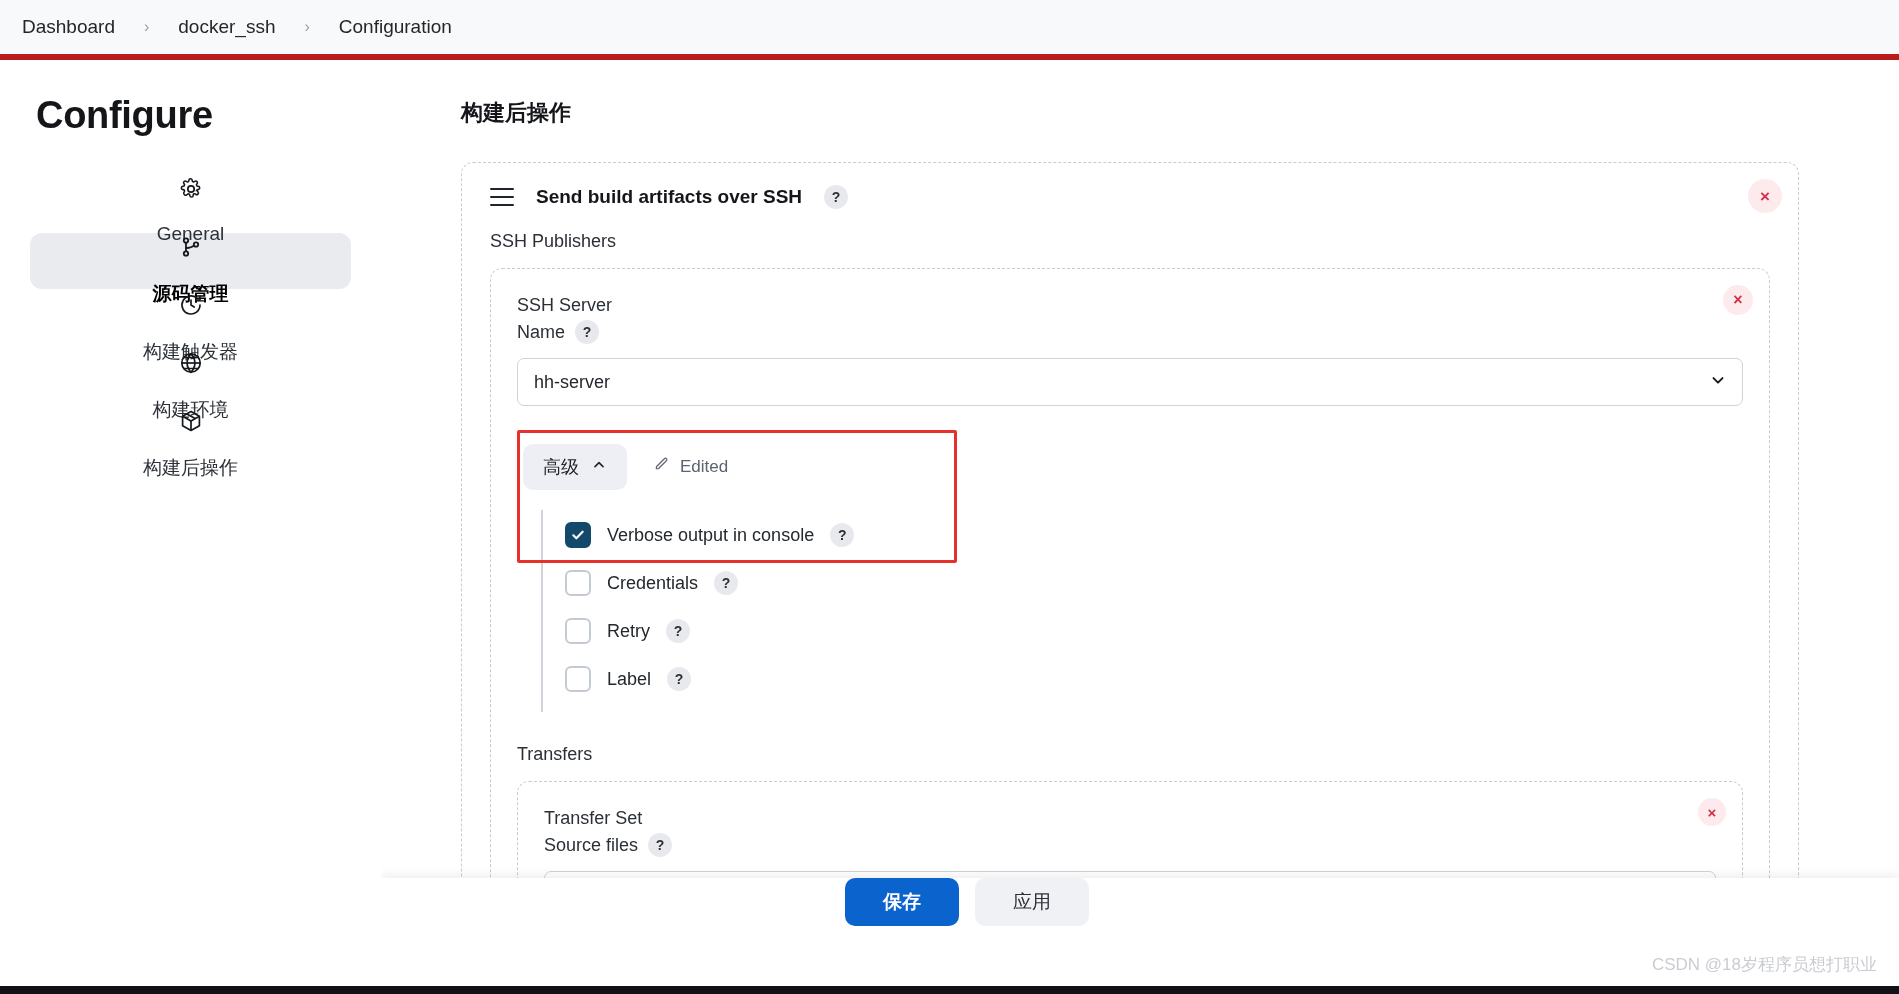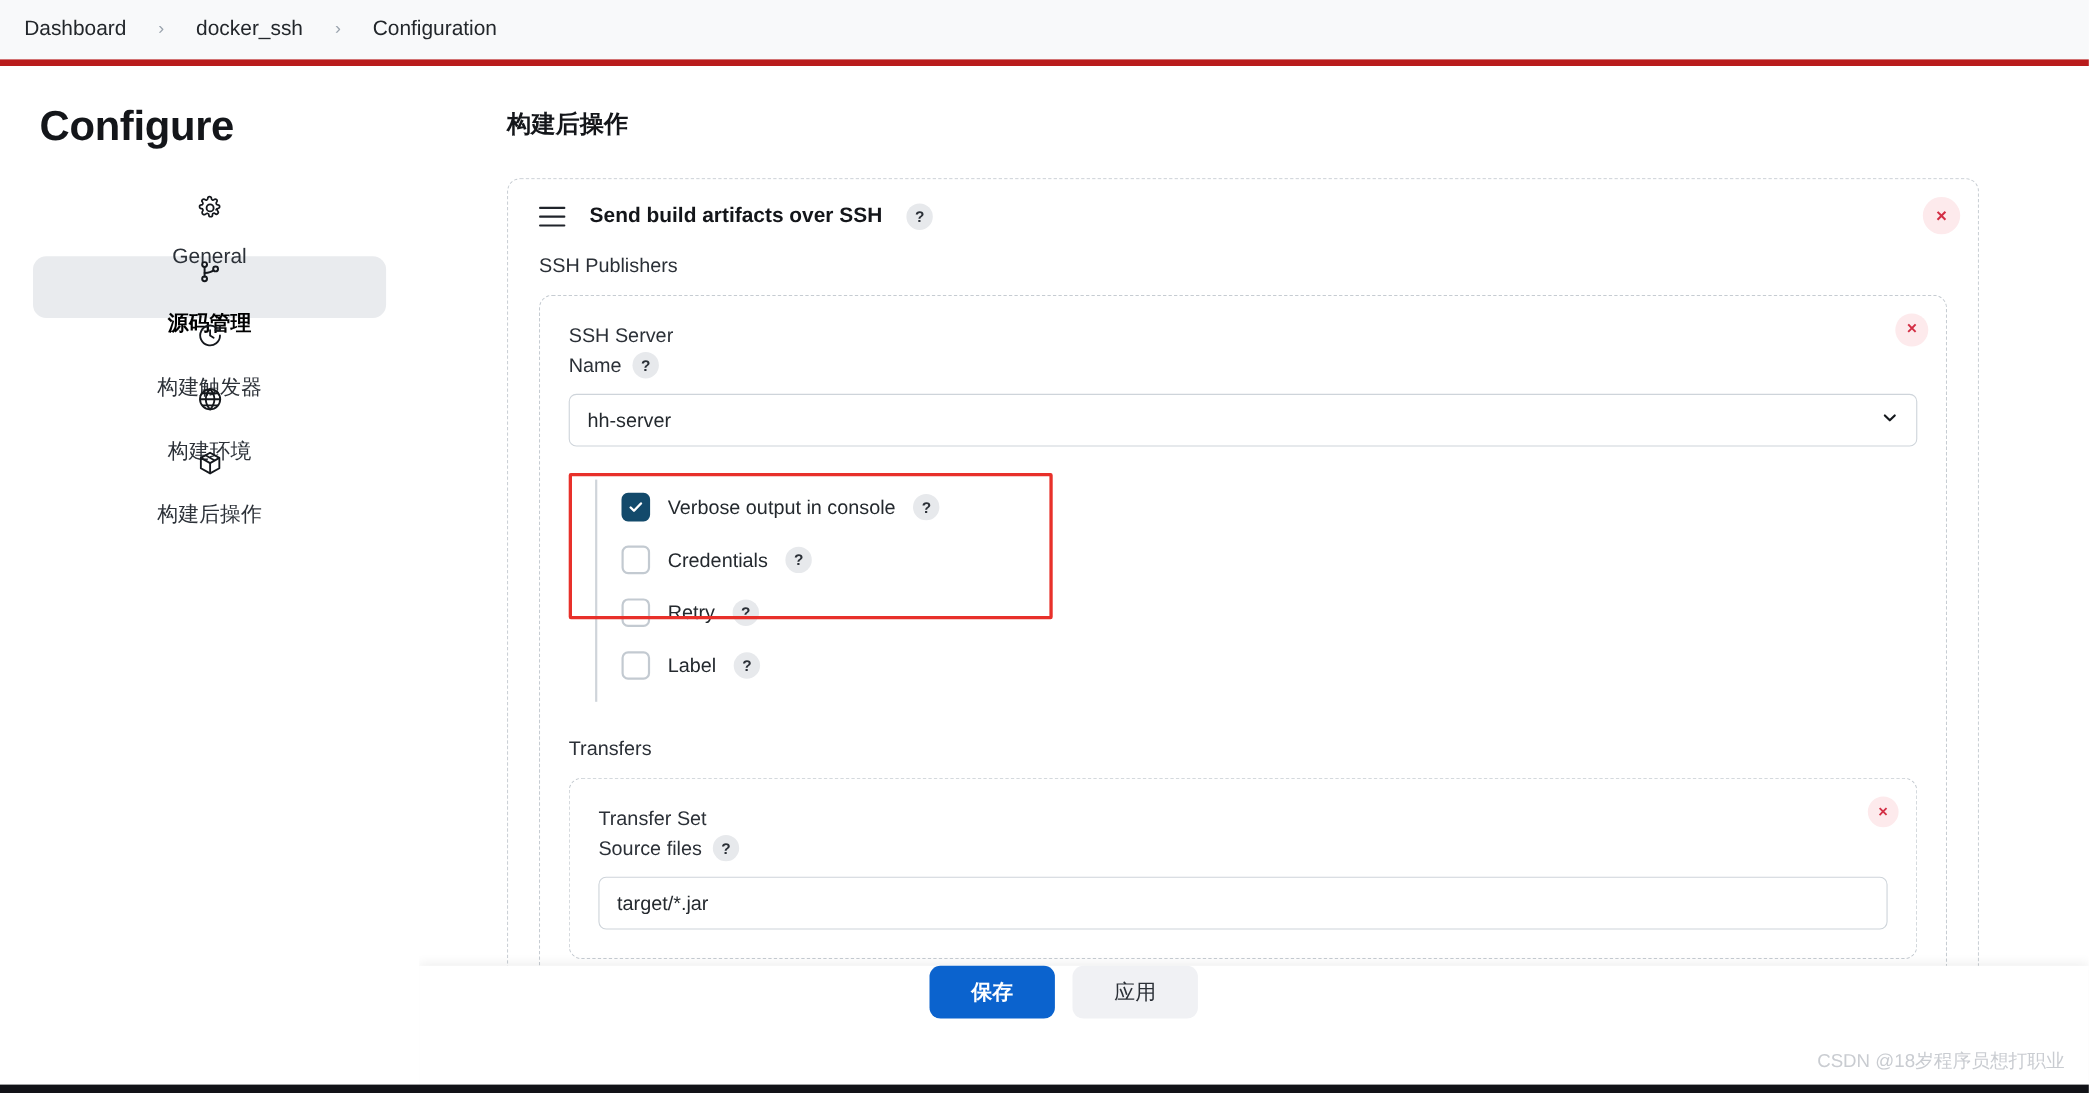--- a/index.html
+++ b/index.html
@@ -449,20 +449,38 @@
           <span class="select-chevron">
             <svg width="18" height="18" viewBox="0 0 24 24" fill="none" stroke="currentColor" stroke-width="2.6" stroke-linecap="round" stroke-linejoin="round">
                 <path d="M6 9.5l6 6 6-6"></path>
               </svg>
           </span>
         </div>
 
         <div class="advanced-zone">
           <div class="red-highlight"></div>
 
+          <div class="adv-row">
+            <button class="adv-button">
+              <span>高级</span>
+              <span>
+                <svg width="16" height="16" viewBox="0 0 24 24" fill="none" stroke="currentColor" stroke-width="2.4" stroke-linecap="round" stroke-linejoin="round">
+                    <path d="M6 14.5l6-6 6 6"></path>
+                  </svg>
+              </span>
+            </button>
+            <span class="edited-tag">
+              <span>
+                <svg width="17" height="17" viewBox="0 0 24 24" fill="none" stroke="currentColor" stroke-width="1.7" stroke-linecap="round" stroke-linejoin="round">
+                    <path d="M16.4 3.6a2 2 0 0 1 2.8 2.8L7.6 18H4.8v-2.8z"></path>
+                  </svg>
+              </span>
+              <span>Edited</span>
+            </span>
+          </div>
 
           <div class="checkbox-group">
 
             <div class="cb-row">
               <span class="cb-box checked">
                 <svg width="16" height="16" viewBox="0 0 24 24" fill="none" stroke="#ffffff" stroke-width="3.2" stroke-linecap="round" stroke-linejoin="round">
                     <path d="M5 12.5l4.5 4.5L19 7"></path>
                   </svg>
               </span>
               <span class="cb-label">Verbose output in console</span>

